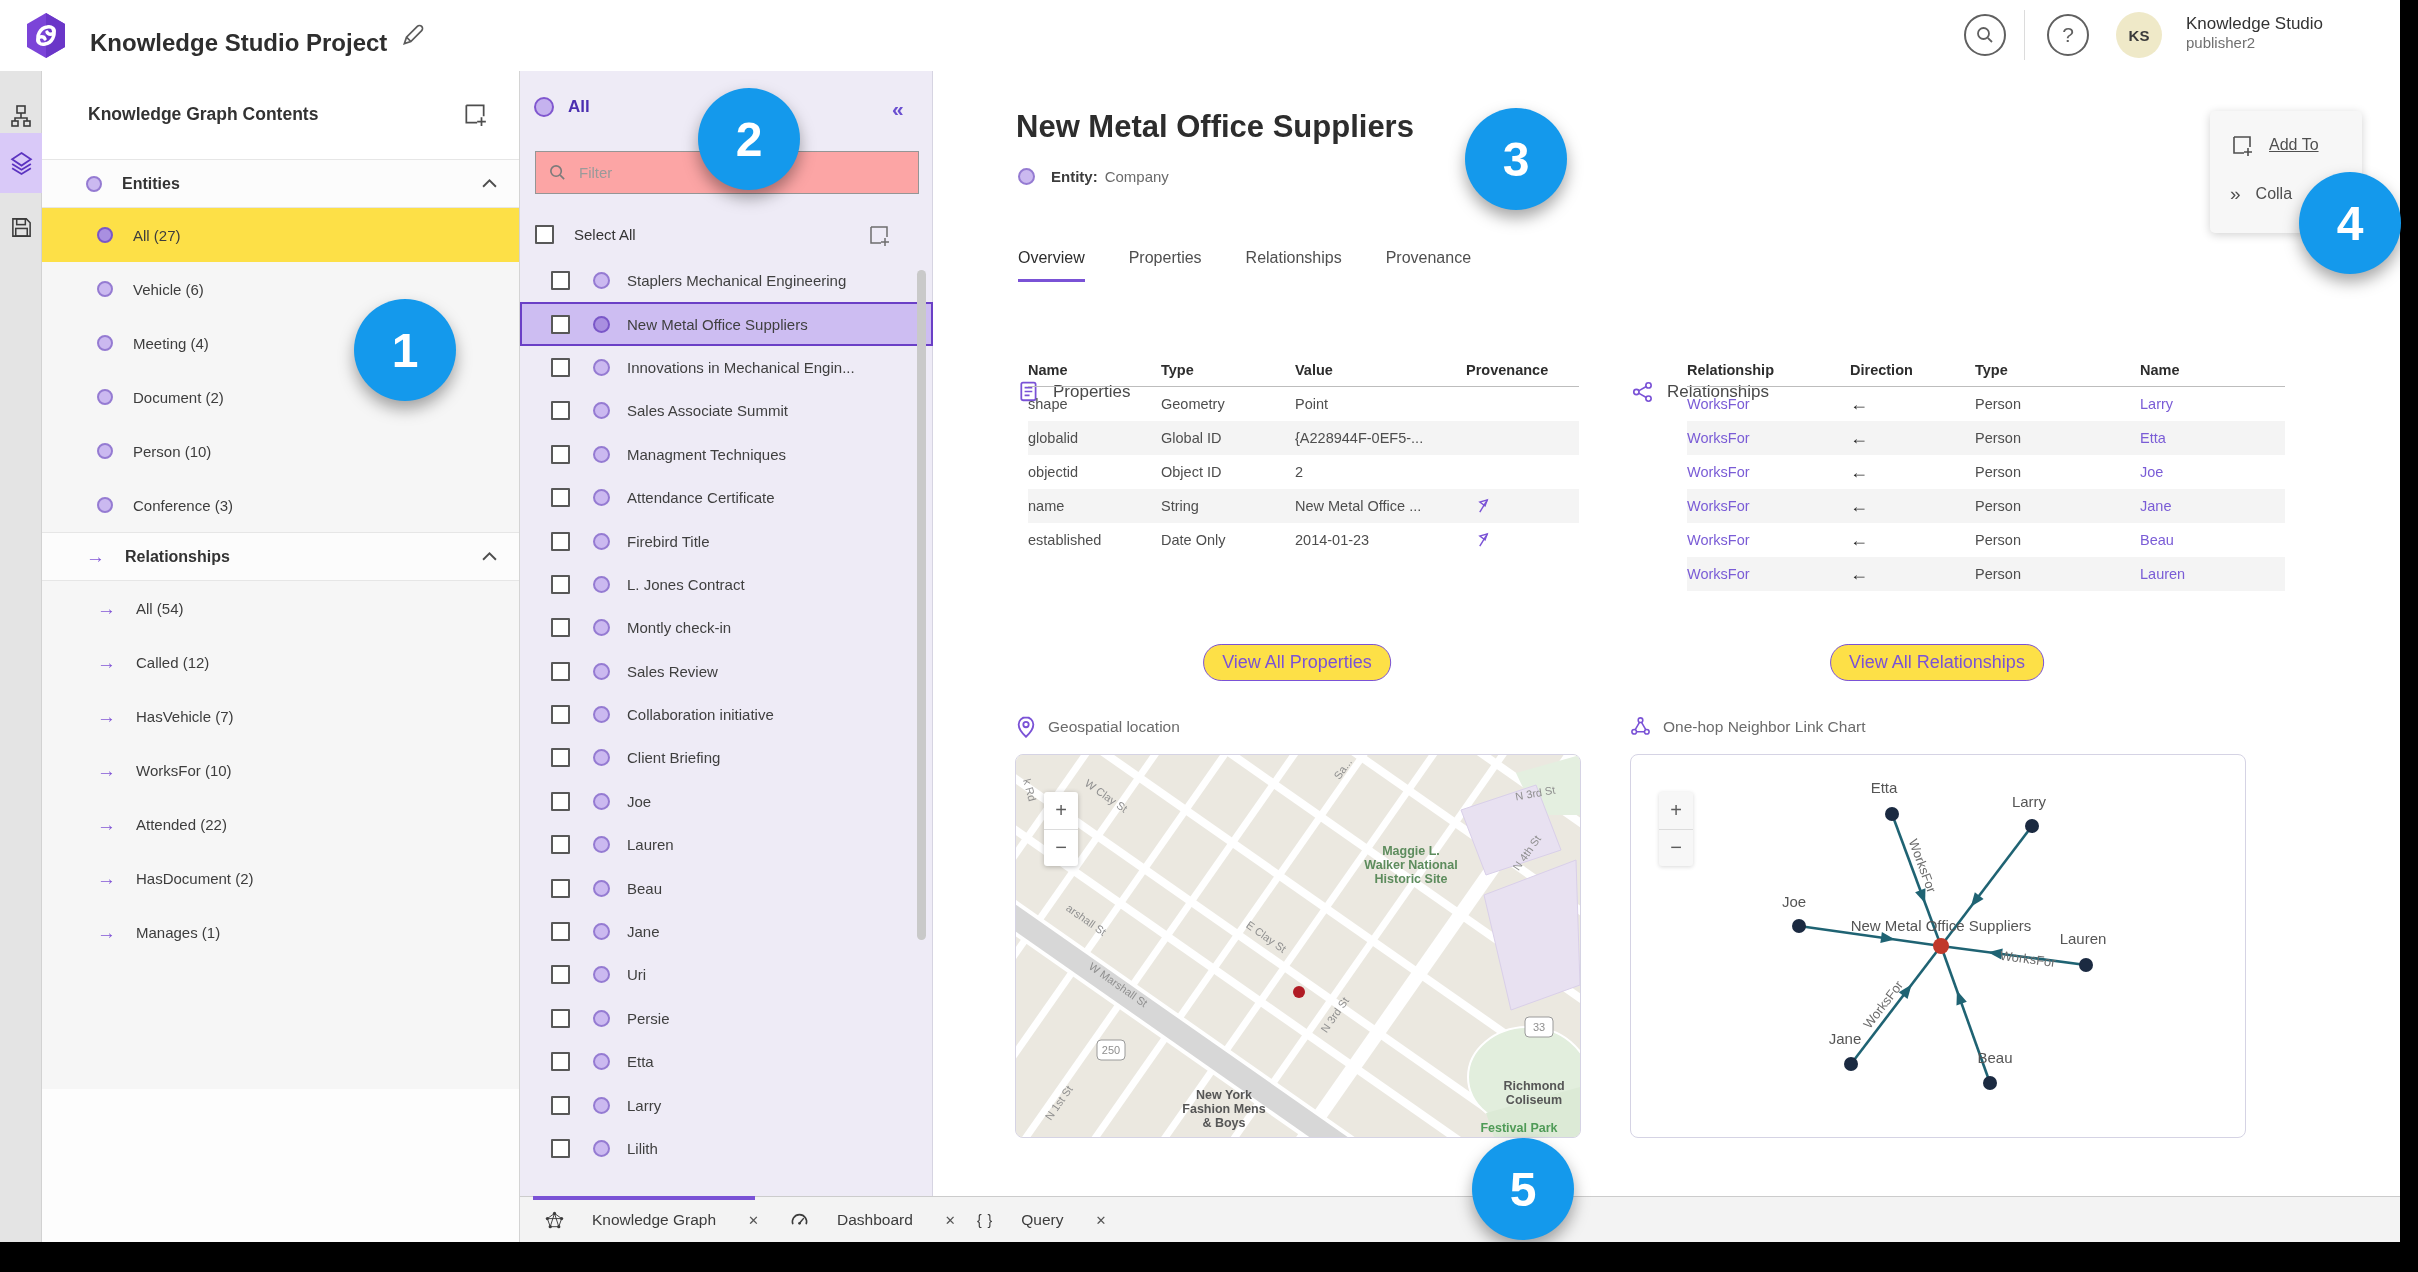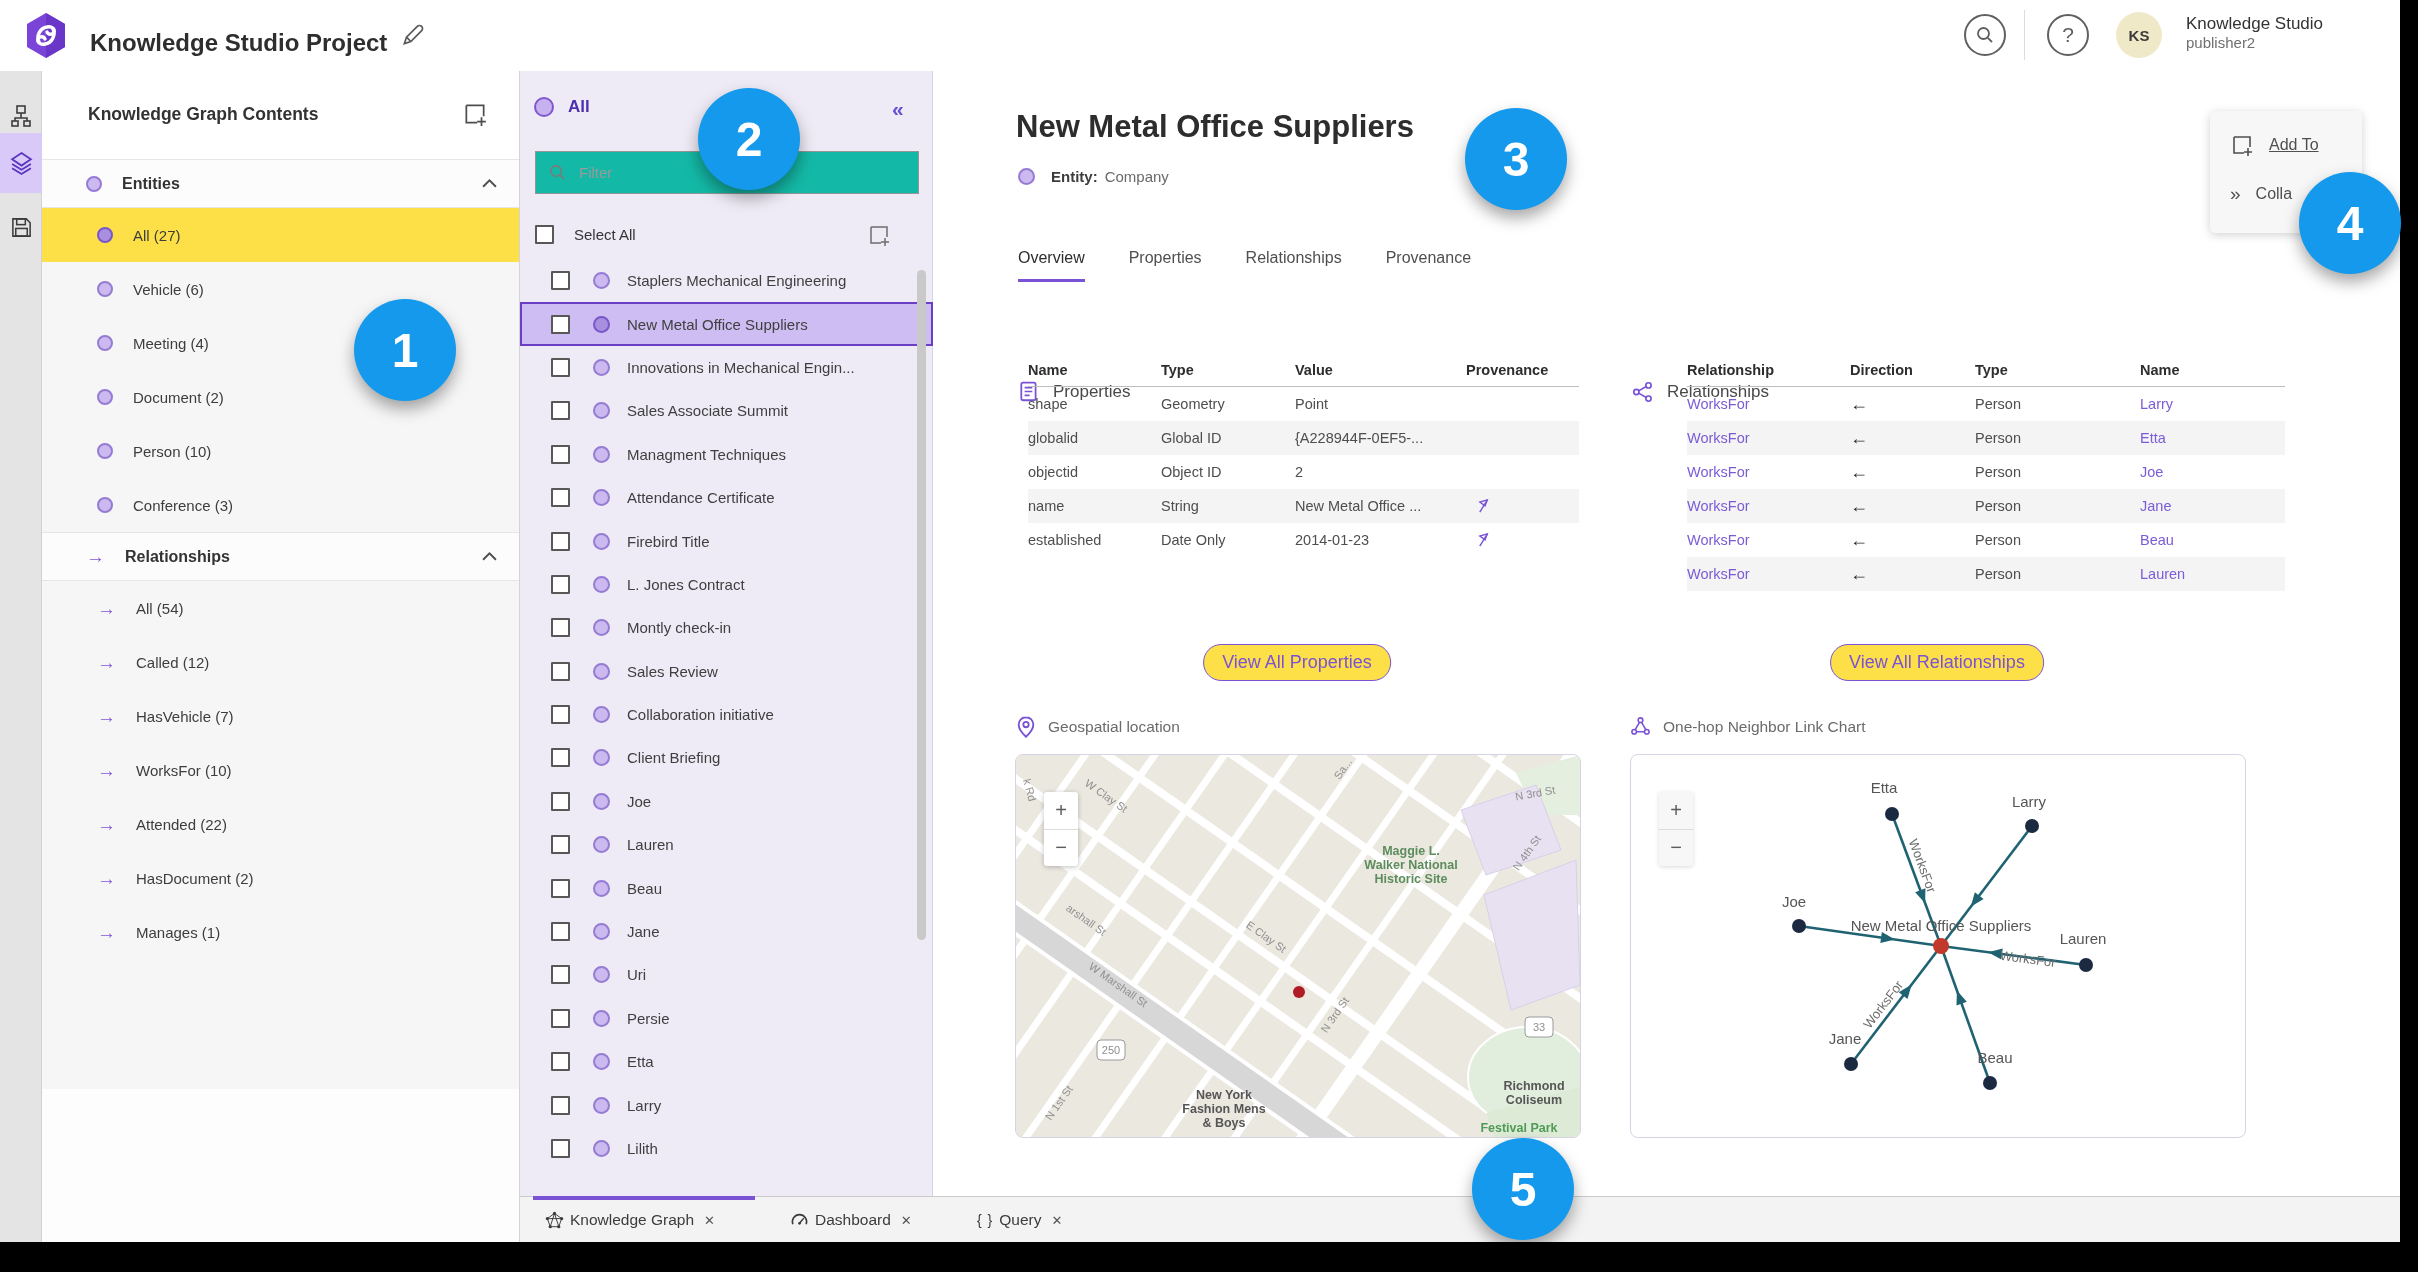--- a/index.html
+++ b/index.html
@@ -43,21 +43,21 @@
   .dot.sm{width:16px;height:16px;}
   .arrowglyph{color:#8257d6;font-size:19px;line-height:1;}
   .kgrow .dot,.kgrow .arrowglyph{margin-left:55px;margin-right:0;}
   .sec-hdr .dot,.sec-hdr .arrowglyph{margin-left:44px;}
   .kgrow .lbl,.sec-hdr .sec-label{margin-left:20px;}
   
   .listpanel{left:520px;top:71px;width:413px;height:1125px;background:#eeebf6;border-right:1px solid #d6d4e2;box-sizing:border-box;}
   .lp-hdr{left:14px;top:26px;display:flex;align-items:center;}
   .lp-title{margin-left:14px;font-size:17px;font-weight:bold;color:#4b2fb0;}
   .lp-collapse{left:372px;top:26px;font-size:21px;color:#6a4fd0;font-weight:bold;}
-  .filterbox{left:15px;top:80px;width:384px;height:43px;background:#14b8a6;border:1px solid #959595;box-sizing:border-box;
+  .filterbox{left:15px;top:80px;width:384px;height:43px;background:#fca5a5;border:1px solid #959595;box-sizing:border-box;
              display:flex;align-items:center;}
   .filterbox input{border:none;outline:none;flex:1;font-size:15px;color:#3a3a3a;margin-left:10px;background:transparent;
                    font-family:"Liberation Sans",sans-serif;}
   .filterbox input::placeholder{color:#9a9a9a;}
   .selallrow{left:15px;top:145px;width:384px;height:36px;display:flex;align-items:center;}
   .cbx{width:19px;height:19px;border:2px solid #585858;background:#fff;box-sizing:border-box;border-radius:1px;flex:0 0 auto;}
   .selallrow .txt{margin-left:20px;font-size:15px;color:#343434;}
   .lp-items{left:0;top:188px;width:413px;}
   .lprow{height:43.4px;display:flex;align-items:center;border:2px solid transparent;box-sizing:border-box;
          padding-left:29px;font-size:15px;color:#3f3f3f;}
@@ -91,21 +91,21 @@
   .zoomctl .zb{flex:1;display:flex;align-items:center;justify-content:center;font-size:20px;color:#5c5c5c;}
   .zoomctl .zb:first-child{border-bottom:1px solid #dcdcdc;}
   .maphdr{position:absolute;display:flex;align-items:center;gap:12px;font-size:15.5px;color:#6b6b6b;}
   
   .addcard{left:2210px;top:111px;width:152px;height:122px;background:#f7f7f7;border-radius:5px;
            box-shadow:0 2px 10px rgba(0,0,0,.18);}
   .addrow{position:absolute;left:20px;display:flex;align-items:center;gap:15px;font-size:16px;color:#4f4f4f;}
   
   .tabbar{left:520px;top:1196px;width:1880px;height:46px;background:#f3f3f3;border-top:1px solid #cccccc;box-sizing:border-box;}
   .tabindicator{left:533px;top:1196px;width:222px;height:4px;background:#7a52d6;}
-  .btab{position:absolute;top:8px;display:flex;align-items:center;gap:6px;font-size:15.5px;color:#3c3c3c;height:30px;}
+  .btab{position:absolute;top:8px;display:flex;align-items:center;gap:28px;font-size:15.5px;color:#3c3c3c;height:30px;}
   .btab .closex{color:#555;font-size:13px;margin-left:4px;}
   .blackstrip-b{left:0;top:1242px;width:2418px;height:30px;background:#000;}
   .blackstrip-r{left:2400px;top:0;width:18px;height:1272px;background:#000;}
   
   .callout{position:absolute;width:102px;height:102px;border-radius:50%;background:#1499ec;color:#fff;
            display:flex;align-items:center;justify-content:center;font-size:48px;font-weight:bold;
            box-shadow:0 8px 16px rgba(0,0,0,.35);z-index:50;transform:translate(-50%,-50%);}
   
   text.st{fill:#8f8f8f;font-size:11px;font-family:"Liberation Sans",sans-serif;}
   text.green{fill:#5d8c5d;font-size:12.5px;font-weight:bold;font-family:"Liberation Sans",sans-serif;}

